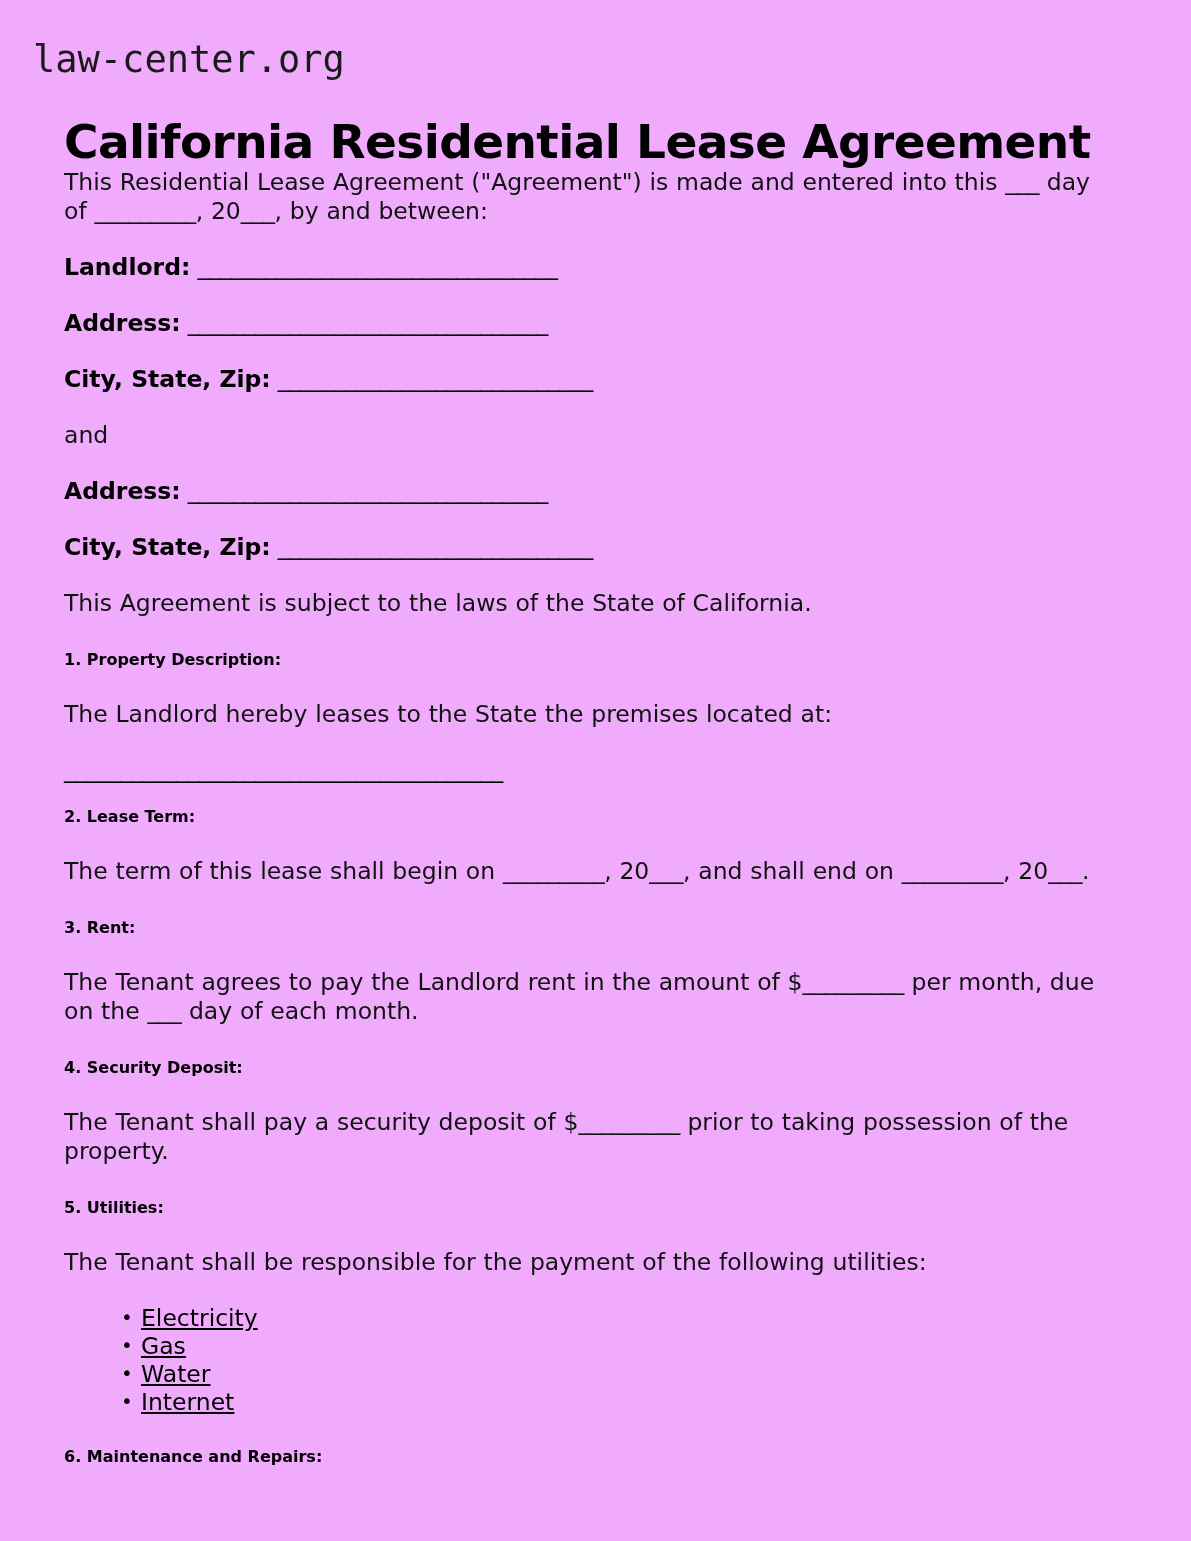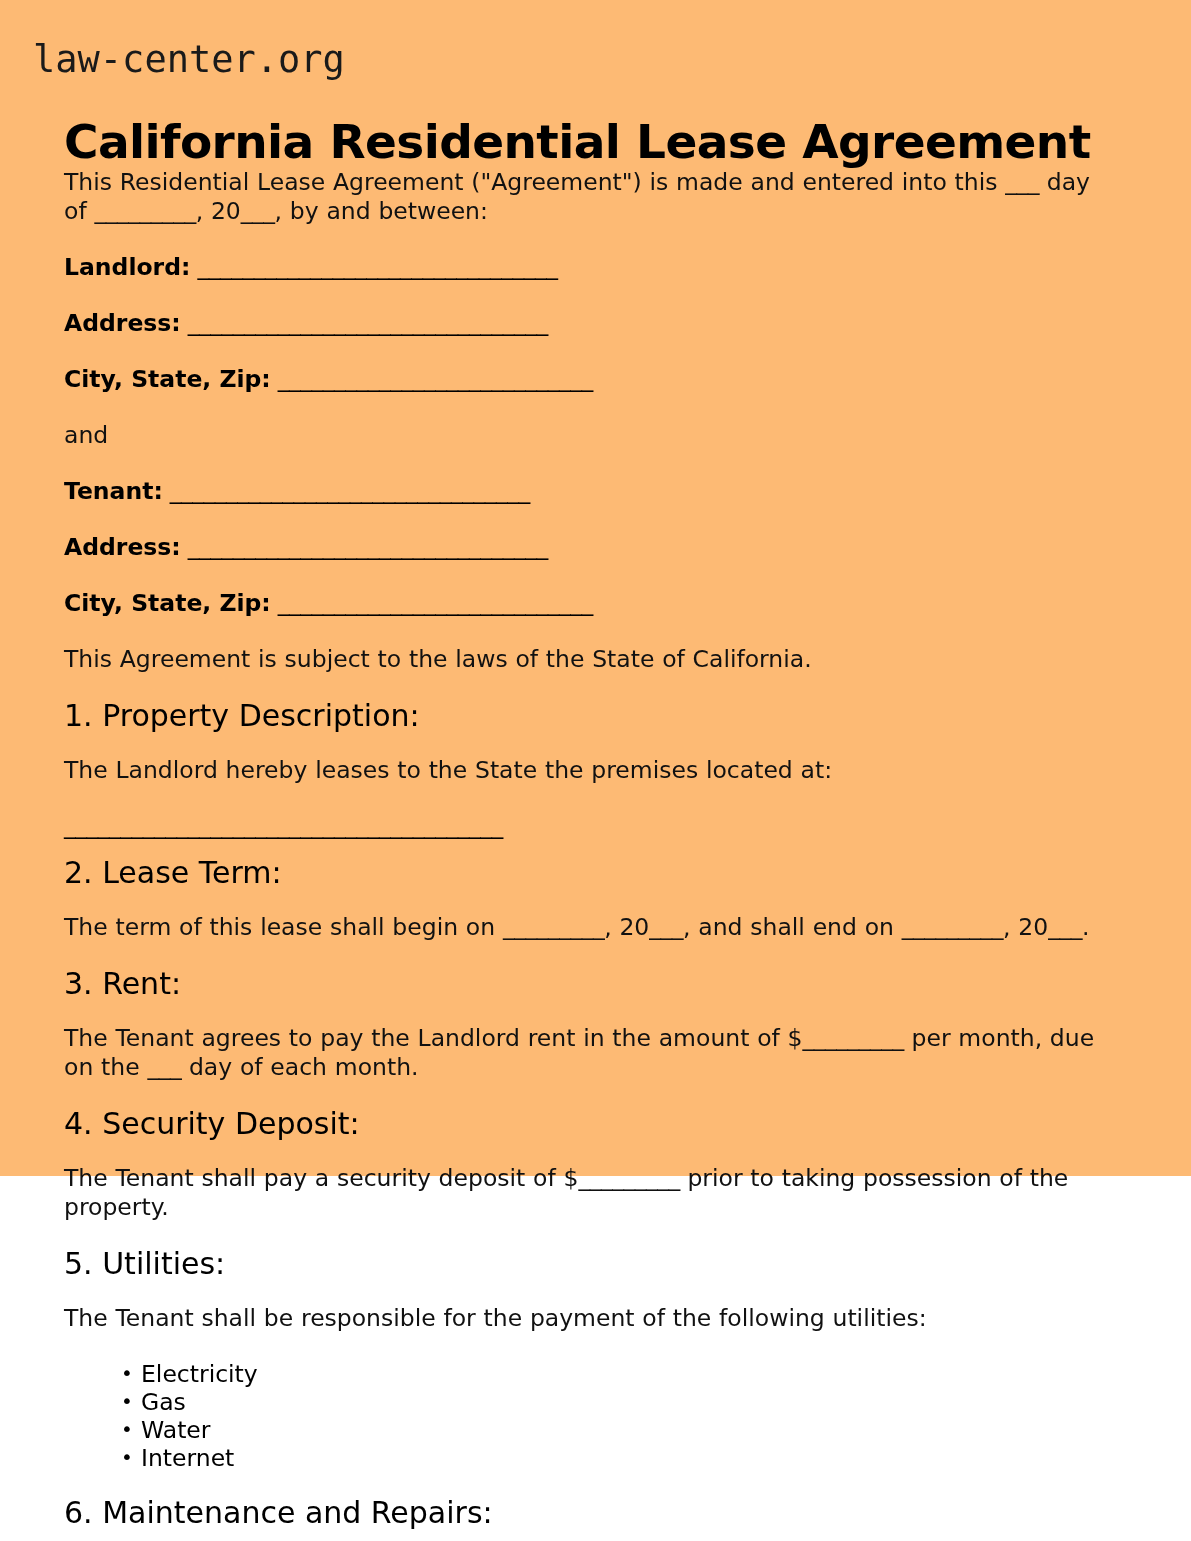--- a/index.html
+++ b/index.html
@@ -10,22 +10,22 @@
   body {
     width: 1191px;
     height: 1541px;
     font-family: "DejaVu Sans", sans-serif;
     color: #000000;
     overflow: hidden;
   }
   .page {
     position: relative;
     width: 1191px;
-    height: 1176px;
-    background: #fdba74;
+    height: 1541px;
+    background: #f0abfc;
     box-sizing: border-box;
   }
 
   
   .site-brand {
     position: absolute;
     left: 33px;
     top: 38px;
     font-family: "DejaVu Sans Mono", monospace;
     font-size: 37px;
@@ -68,23 +68,23 @@
     font-weight: bold;
   }
 
   .blank {
     font-family: "DejaVu Sans", sans-serif;
     letter-spacing: -0.5px;
   }
 
   h2.section {
     margin: 0 0 26px 0;
-    font-size: 30px;
+    font-size: 16px;
     line-height: 29px;
-    font-weight: normal;
+    font-weight: bold;
     color: #000000;
   }
 
   .field-line {
     margin: 0 0 27px 0;
     font-size: 23.5px;
     line-height: 29px;
     white-space: nowrap;
   }
 
@@ -92,20 +92,21 @@
     margin: 0 0 17px 0;
     font-size: 23.5px;
     line-height: 29px;
     letter-spacing: -0.5px;
   }
 
   ul.utils {
     margin: 0 0 26px 0;
     padding: 0 0 0 57px;
     list-style: none;
+    text-decoration: underline;
   }
   ul.utils li {
     position: relative;
     font-size: 23.5px;
     line-height: 28px;
     margin: 0 0 0 0;
     padding-left: 20px;
   }
   ul.utils li::before {
     content: "\2022";
@@ -129,21 +130,20 @@
     <p class="para"><span>This Residential Lease Agreement ("Agreement") is made and entered into this </span><span class="blank">___</span><span> day of </span><span class="blank">_________</span><span>, 20</span><span class="blank">___</span><span>, by and between:</span></p>
 
     <p class="field-line"><span class="lbl">Landlord:</span><span class="blank"> ________________________________</span></p>
 
     <p class="field-line"><span class="lbl">Address:</span><span class="blank"> ________________________________</span></p>
 
     <p class="field-line"><span class="lbl">City, State, Zip:</span><span class="blank"> ____________________________</span></p>
 
     <p class="para">and</p>
 
-    <p class="field-line"><span class="lbl">Tenant:</span><span class="blank"> ________________________________</span></p>
 
     <p class="field-line"><span class="lbl">Address:</span><span class="blank"> ________________________________</span></p>
 
     <p class="field-line"><span class="lbl">City, State, Zip:</span><span class="blank"> ____________________________</span></p>
 
     <p class="para">This Agreement is subject to the laws of the State of California.</p>
 
     <h2 class="section">1. Property Description:</h2>
     <p class="para">The Landlord hereby leases to the State the premises located at:</p>
     <p class="rule-para">_______________________________________</p>

